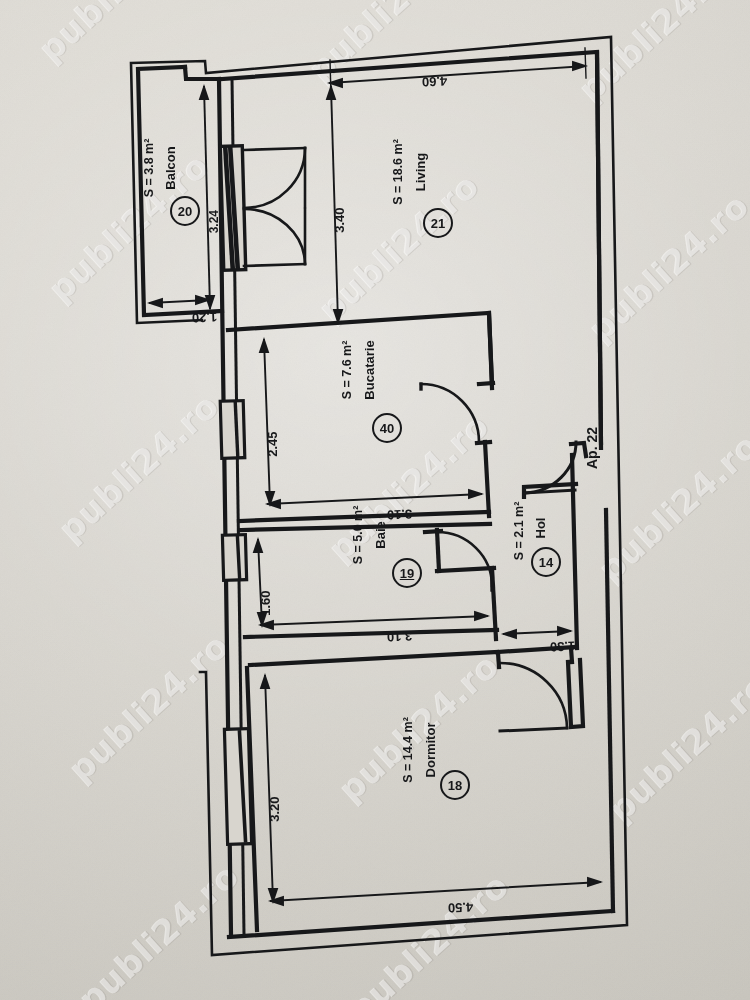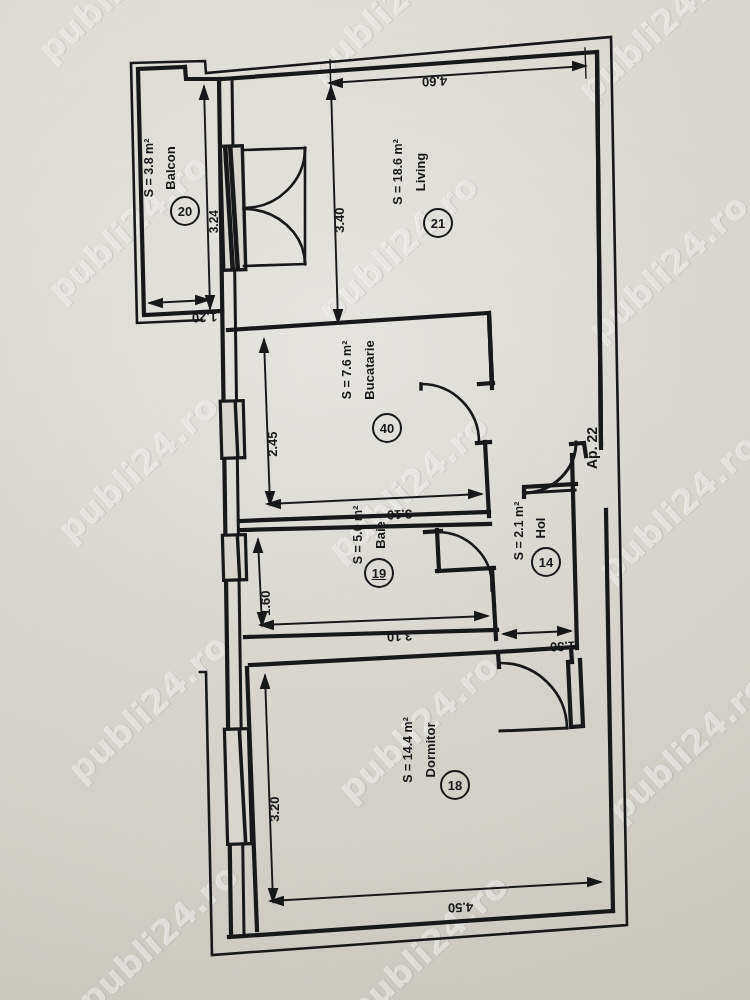--- a/index.html
+++ b/index.html
@@ -316,21 +316,21 @@
   <div class="lbl room-area" style="left:391px; top:172px; transform:rotate(-90deg) translate(-50%,0); transform-origin:left top;">S = 18.6 m²</div>
   <div class="lbl room-name" style="left:414px; top:172px; transform:rotate(-90deg) translate(-50%,0); transform-origin:left top;">Living</div>
   <div class="room-tag" style="left:423px; top:208px;">21</div>
 
   <div class="lbl room-area" style="left:340px; top:370px; transform:rotate(-90deg) translate(-50%,0); transform-origin:left top;">S = 7.6 m²</div>
   <div class="lbl room-name" style="left:363px; top:370px; transform:rotate(-90deg) translate(-50%,0); transform-origin:left top;">Bucatarie</div>
   <div class="room-tag" style="left:372px; top:413px;">40</div>
 
   <div class="lbl room-area" style="left:351px; top:535px; transform:rotate(-90deg) translate(-50%,0); transform-origin:left top;">S = 5.0 m²</div>
   <div class="lbl room-name" style="left:374px; top:535px; transform:rotate(-90deg) translate(-50%,0); transform-origin:left top;">Baie</div>
-  <div class="room-tag" style="left:364px; top:558px;text-decoration:underline;">19</div>
+  <div class="room-tag" style="left:392px; top:558px;text-decoration:underline;">19</div>
 
   <div class="lbl room-area" style="left:512px; top:531px; transform:rotate(-90deg) translate(-50%,0); transform-origin:left top;">S = 2.1 m²</div>
   <div class="lbl room-name" style="left:534px; top:528px; transform:rotate(-90deg) translate(-50%,0); transform-origin:left top;">Hol</div>
   <div class="room-tag" style="left:531px; top:547px;">14</div>
 
   <div class="lbl room-area" style="left:401px; top:750px; transform:rotate(-90deg) translate(-50%,0); transform-origin:left top;">S = 14.4 m²</div>
   <div class="lbl room-name" style="left:424px; top:750px; transform:rotate(-90deg) translate(-50%,0); transform-origin:left top;">Dormitor</div>
   <div class="room-tag" style="left:440px; top:770px;text-align:center;">18</div>
 
   <div class="lbl" style="left:585px; top:448px; font-size:14px; transform:rotate(-90deg) translate(-50%,0); transform-origin:left top;">Ap. 22</div>

